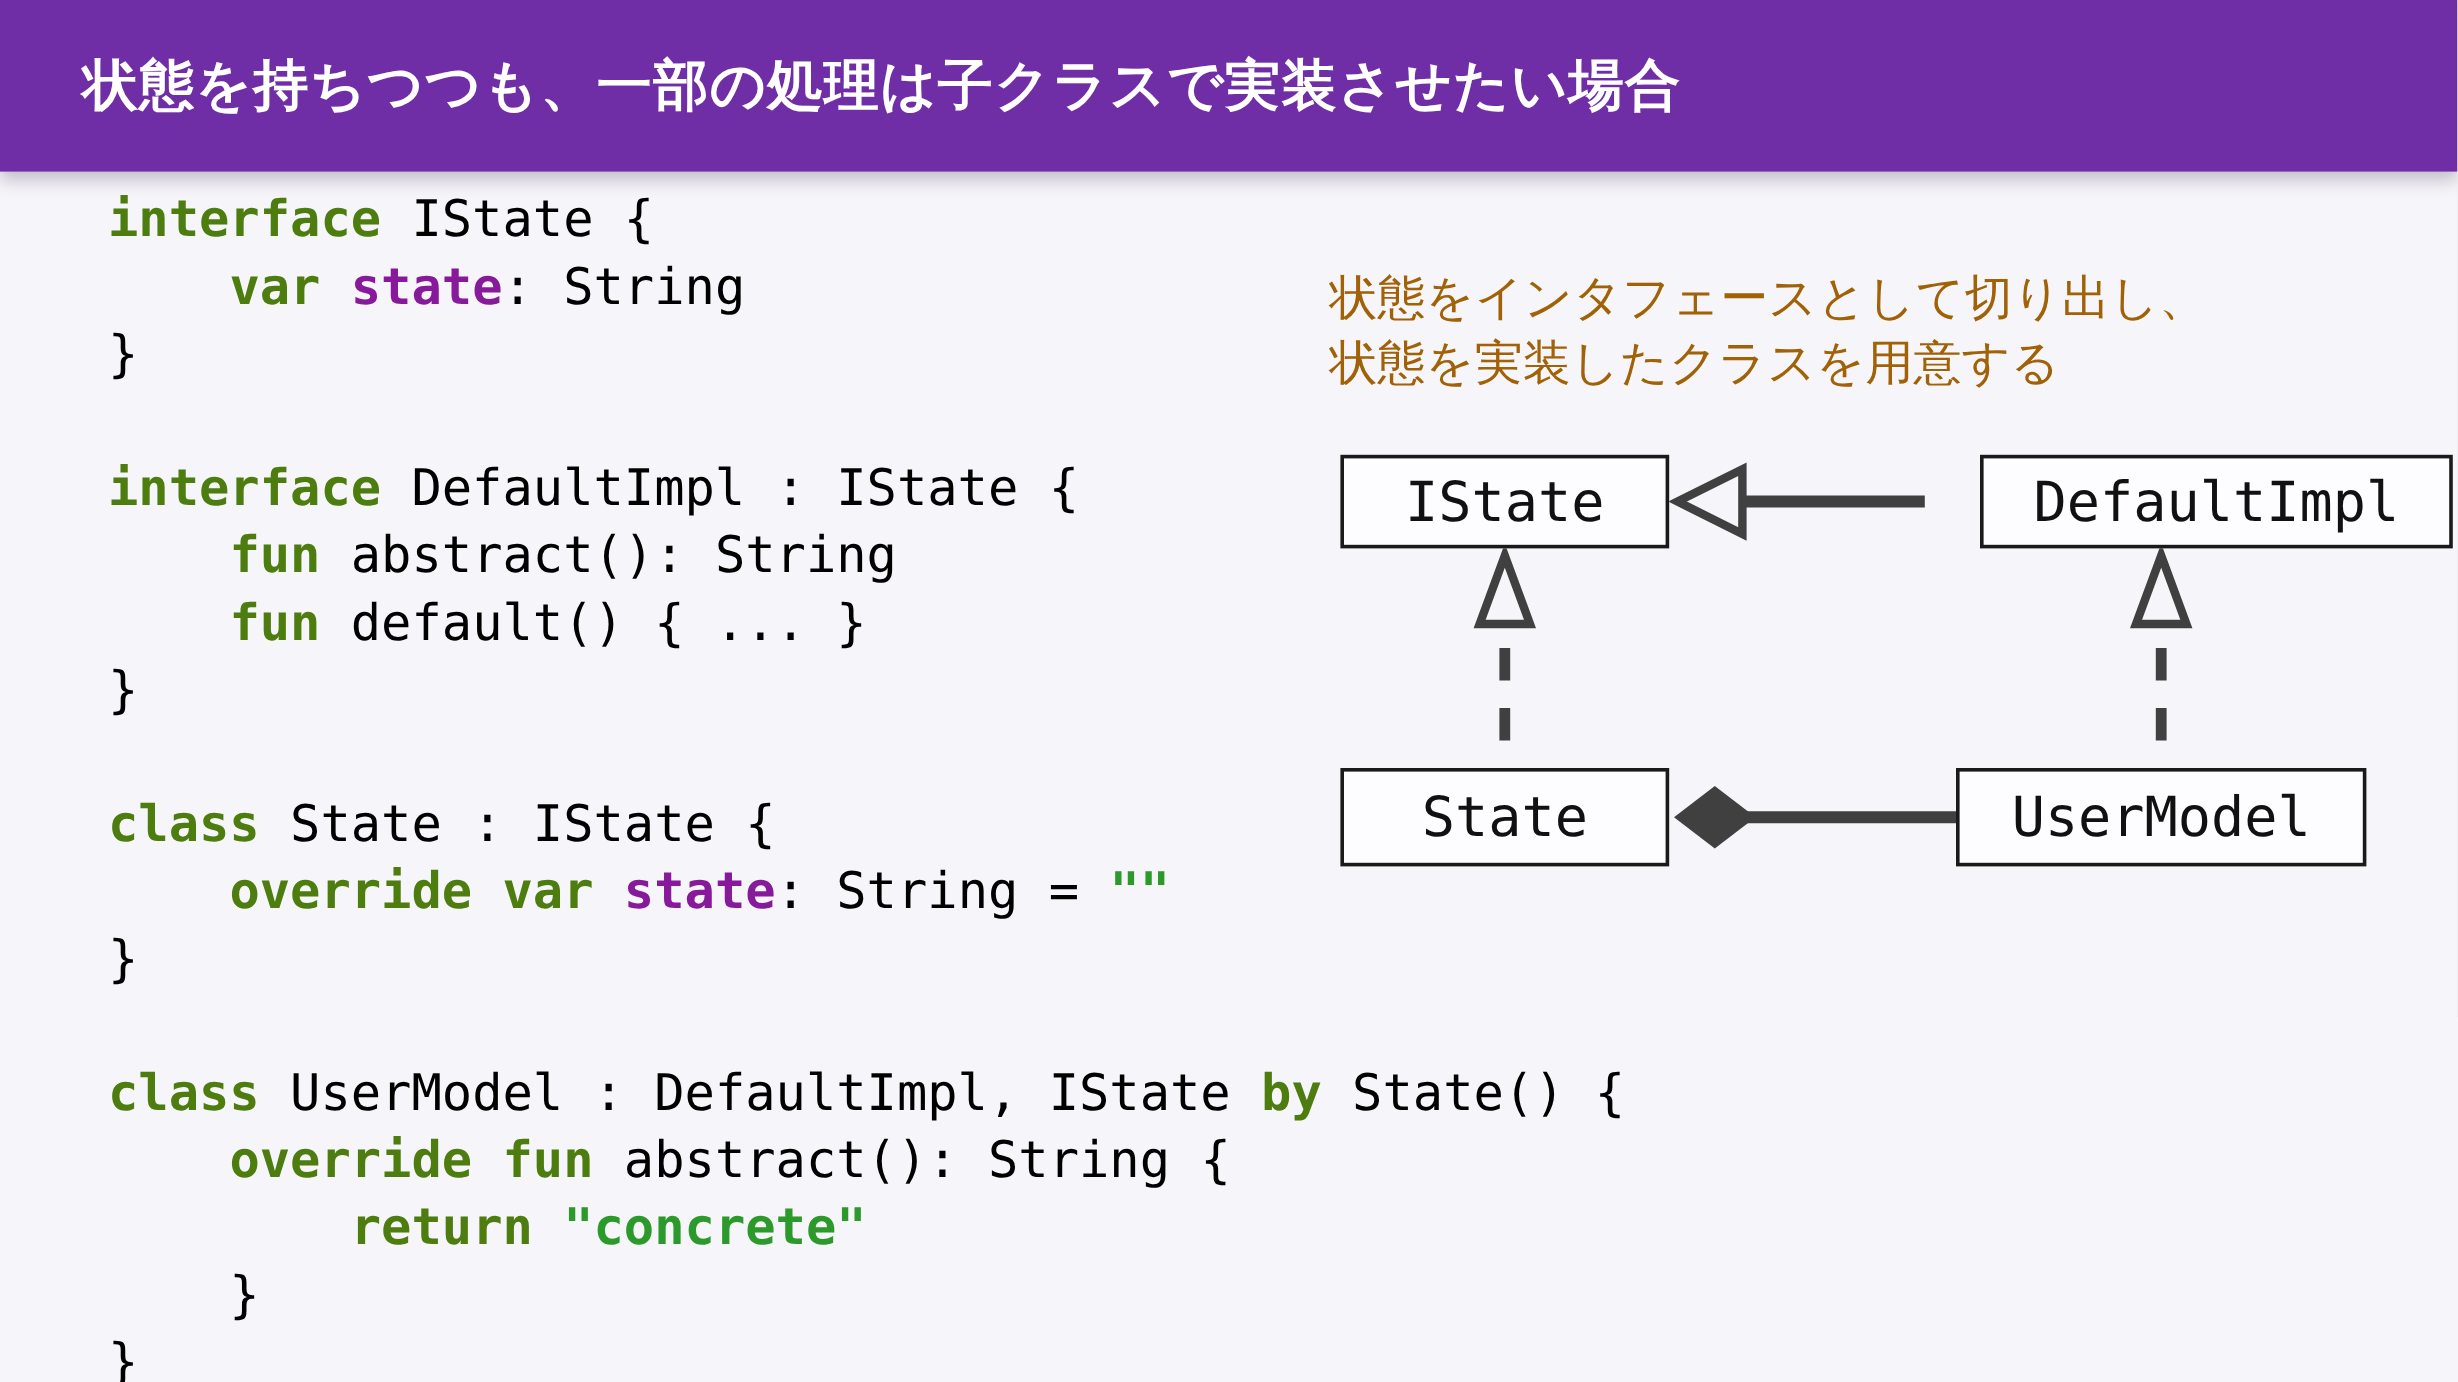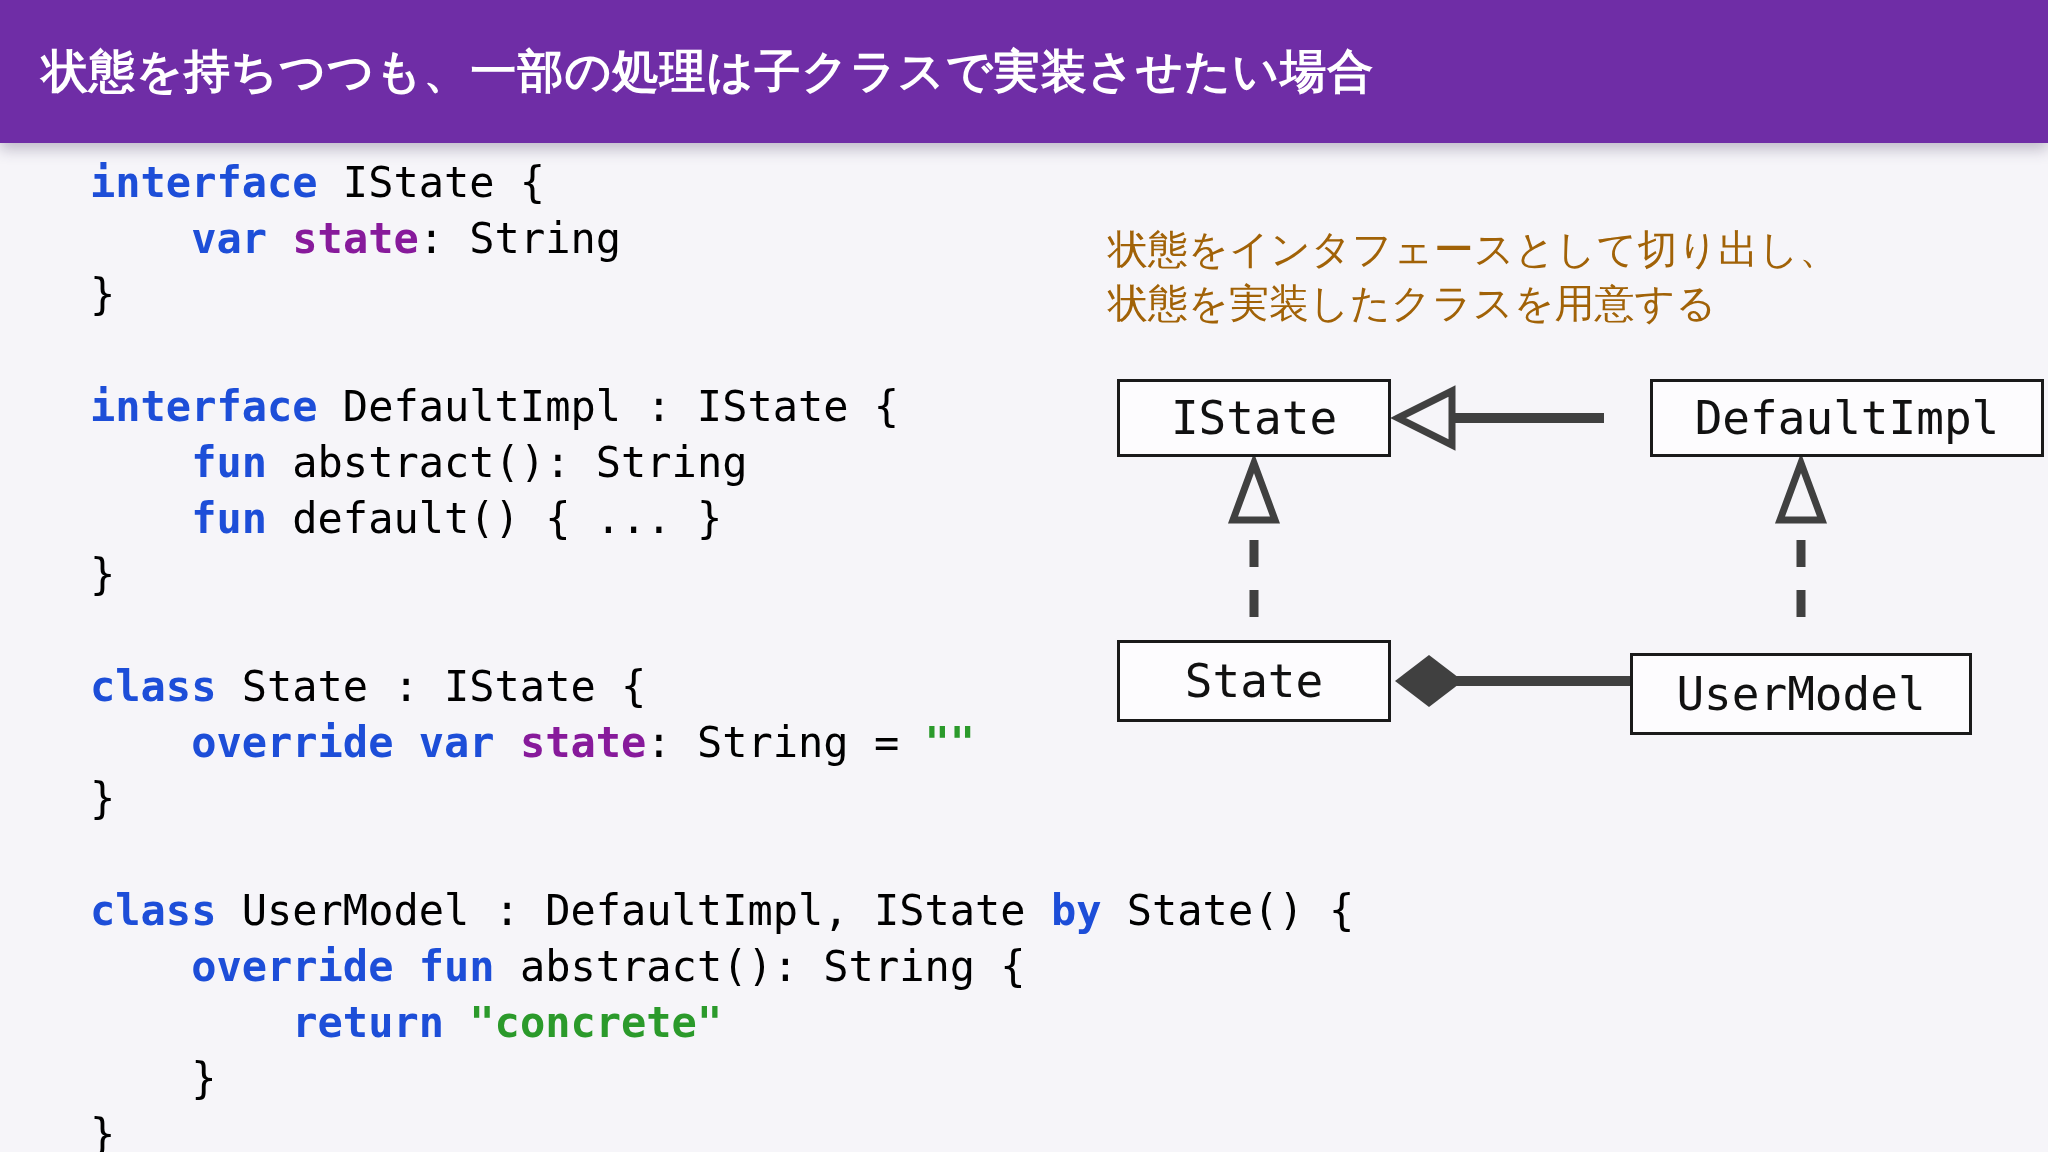--- a/index.html
+++ b/index.html
@@ -23,36 +23,37 @@
     display: flex;
     align-items: center;
   }
   .header .title {
     color: #ffffff;
     font-size: 46px;
     font-weight: bold;
     padding-left: 42px;
     letter-spacing: 1px;
     white-space: nowrap;
+    margin-left: 27px;
   }
 
   
   .code-block {
     position: absolute;
     left: 90px;
     top: 155px;
     margin: 0;
     font-family: "DejaVu Sans Mono", "Liberation Mono", monospace;
     font-size: 42px;
     line-height: 56px;
     color: #1c1c1c;
     white-space: pre;
   }
   .code-line { height: 56px; }
-  .tk-kw   { color: #1d4ed8; font-weight: bold; }
+  .tk-kw   { color: #4d7c0f; font-weight: bold; }
   .tk-p    { color: #000000; }
   .tk-prop { color: #871a9b; font-weight: bold; }
   .tk-str  { color: #2b9a2b; font-weight: bold; }
 
   
   .annotation {
     position: absolute;
     left: 1108px;
     top: 222px;
     font-size: 40px;
@@ -78,21 +79,21 @@
     display: flex;
     align-items: center;
     justify-content: center;
     font-family: "DejaVu Sans Mono", "Liberation Mono", monospace;
     font-size: 46px;
     color: #111111;
   }
   .dbox-istate      { left: 1117px; top: 379px; width: 274px; height: 78px; text-align: right; }
   .dbox-defaultimpl { left: 1650px; top: 379px; width: 394px; height: 78px; }
   .dbox-state       { left: 1117px; top: 640px; width: 274px; height: 82px; }
-  .dbox-usermodel   { left: 1630px; top: 640px; width: 342px; height: 82px; margin-top: 13px; }
+  .dbox-usermodel   { left: 1630px; top: 640px; width: 342px; height: 82px; }
 </style>
 </head>
 <body>
 
 <div class="slide">
 
   <div class="header">
     <div class="title">状態を持ちつつも、一部の処理は子クラスで実装させたい場合</div>
   </div>
 

